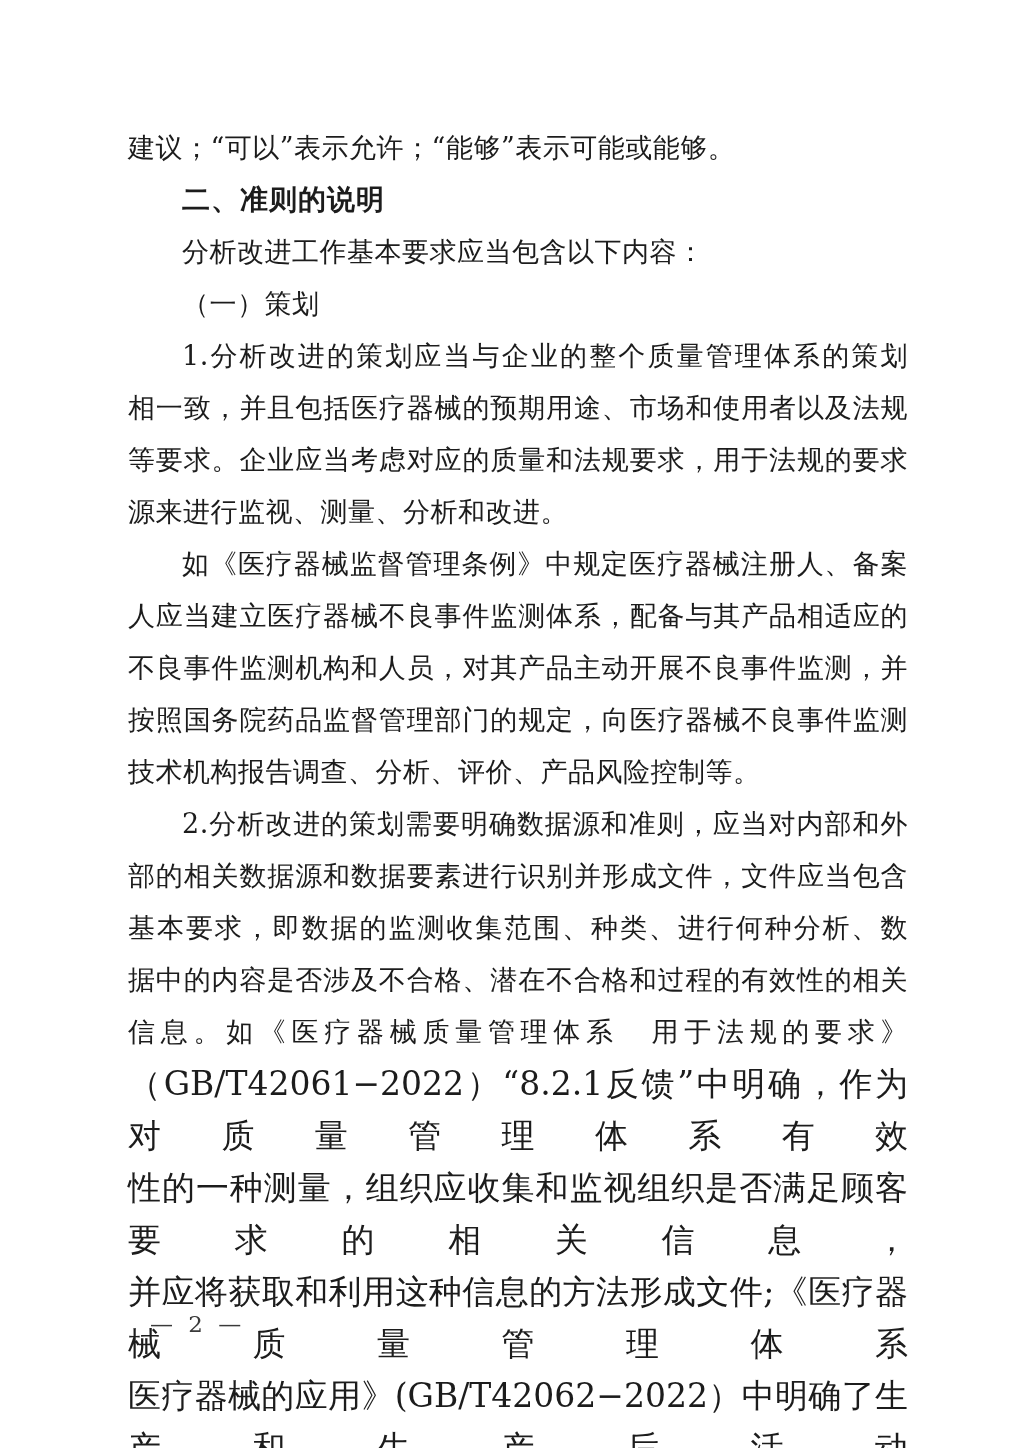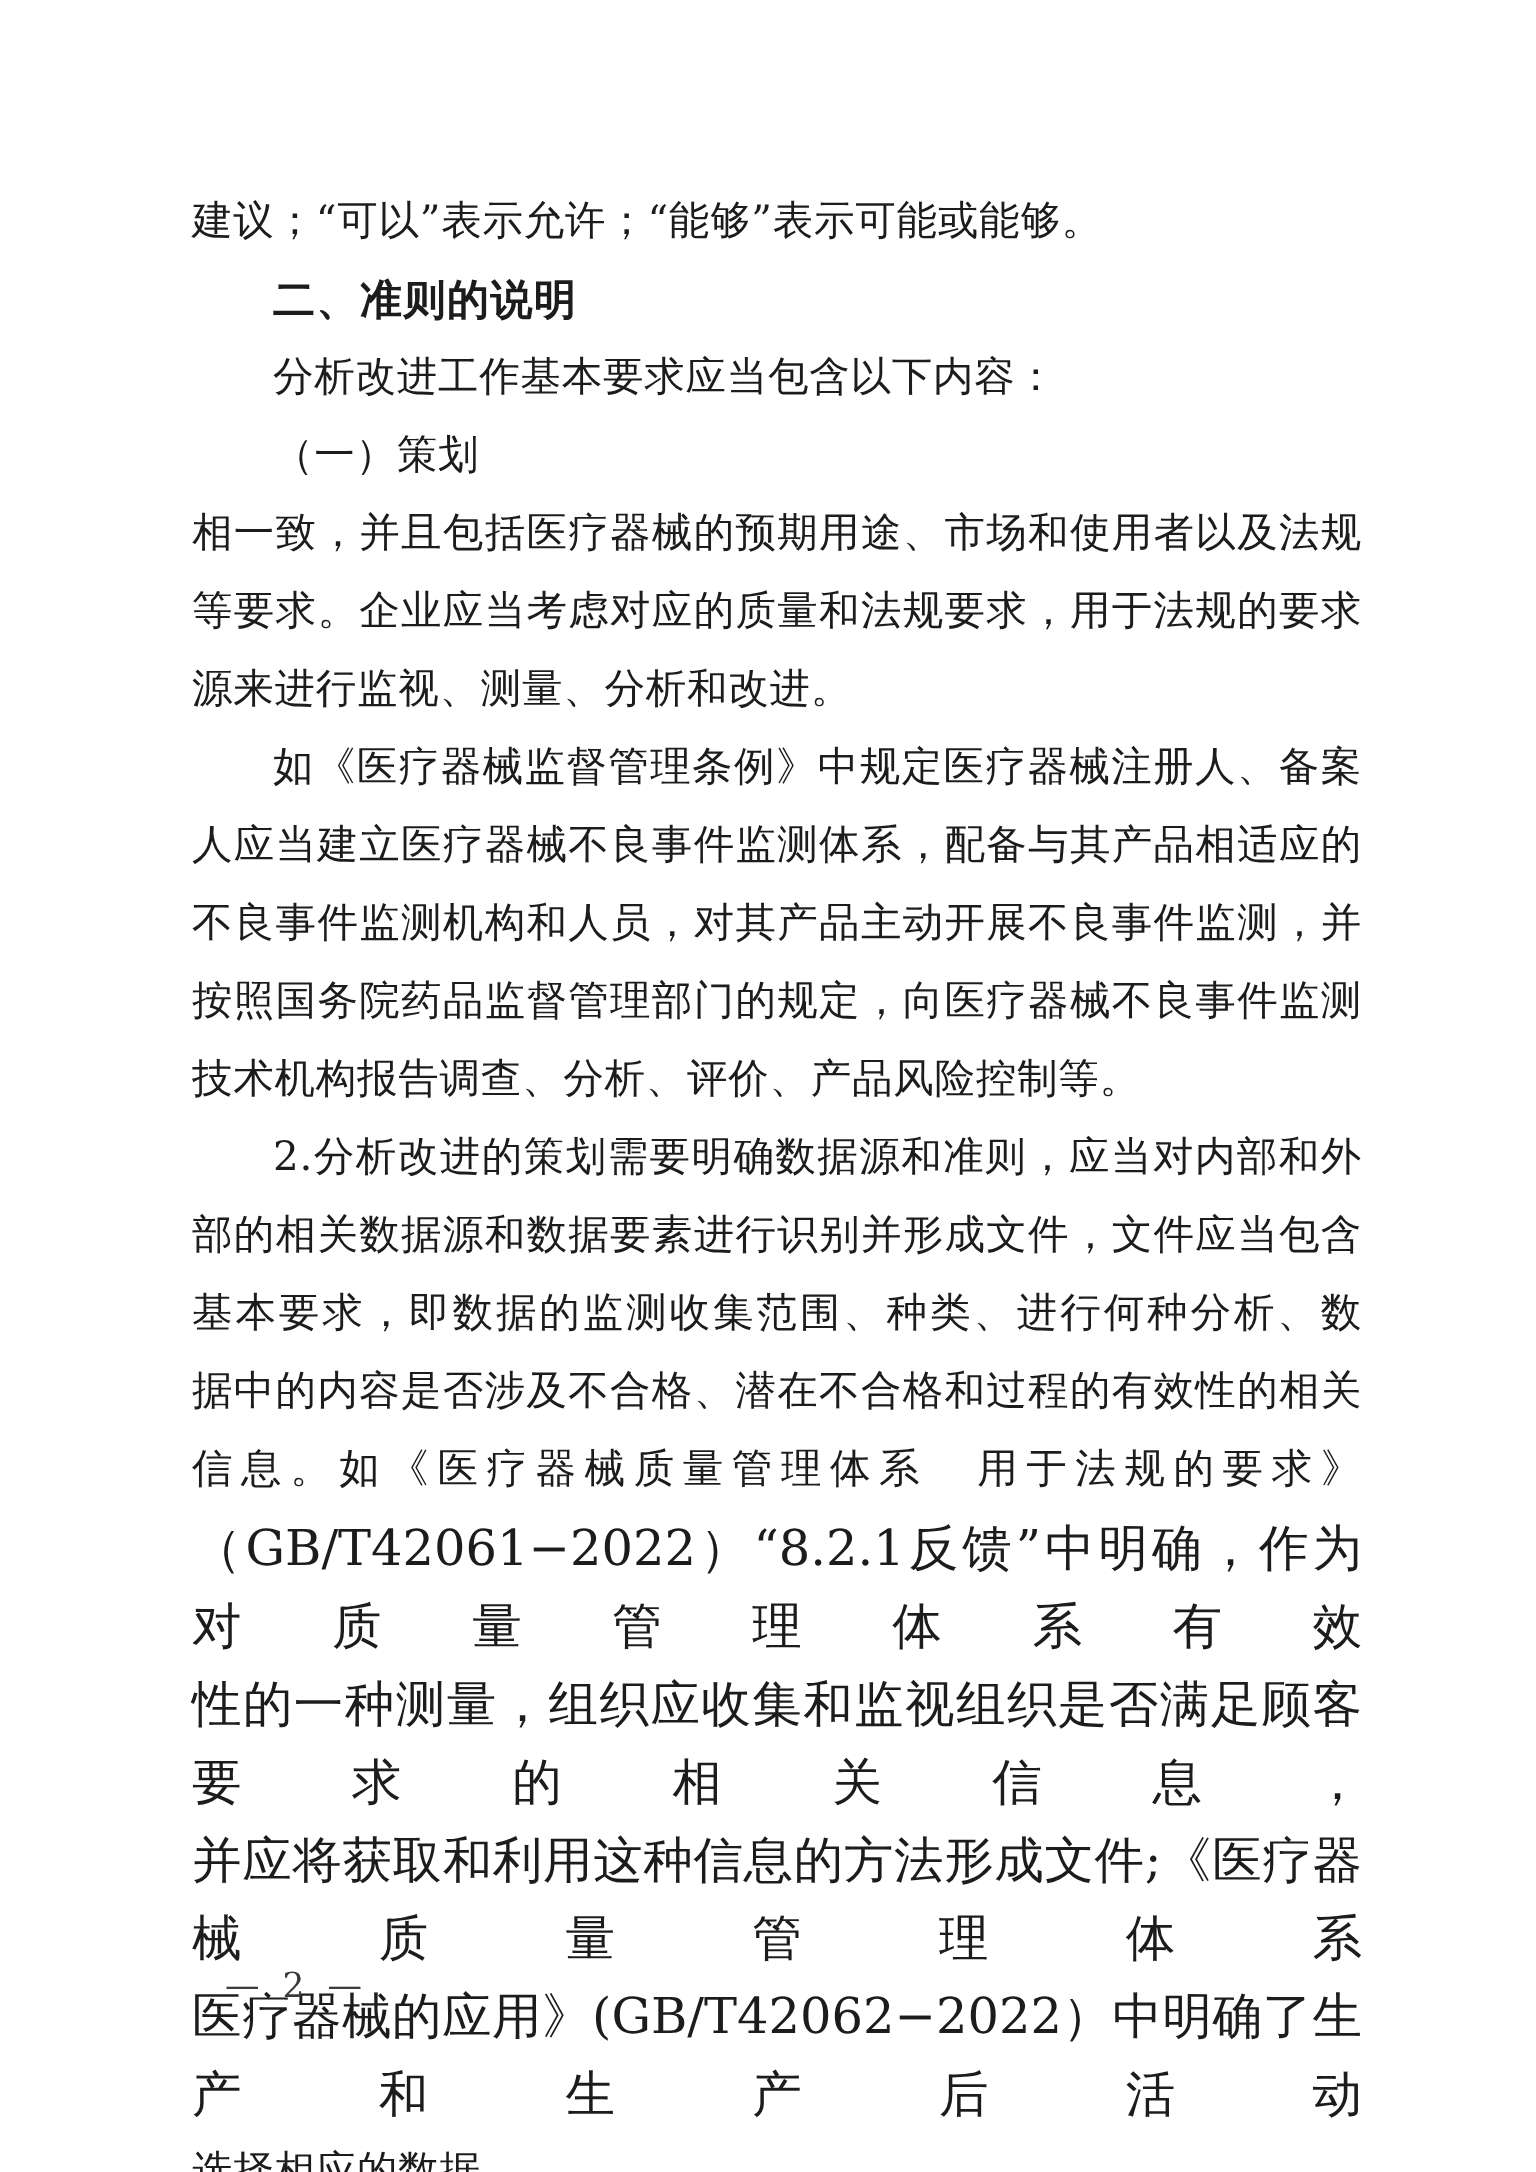--- a/index.html
+++ b/index.html
@@ -61,20 +61,21 @@
 </style>
 </head>
 <body>
 
 <div class="page">
   <div class="content">
     <div class="line">建议；“可以”表示允许；“能够”表示可能或能够。</div>
     <div class="line heading ind">二、准则的说明</div>
     <div class="line ind">分析改进工作基本要求应当包含以下内容：</div>
     <div class="line ind">（一）策划</div>
+    <div class="line ind j">1.分析改进的策划应当与企业的整个质量管理体系的策划</div>
     <div class="line j">相一致，并且包括医疗器械的预期用途、市场和使用者以及法规</div>
     <div class="line j">等要求。企业应当考虑对应的质量和法规要求，用于法规的要求</div>
     <div class="line">源来进行监视、测量、分析和改进。</div>
     <div class="line ind j">如《医疗器械监督管理条例》中规定医疗器械注册人、备案</div>
     <div class="line j">人应当建立医疗器械不良事件监测体系，配备与其产品相适应的</div>
     <div class="line j">不良事件监测机构和人员，对其产品主动开展不良事件监测，并</div>
     <div class="line j">按照国务院药品监督管理部门的规定，向医疗器械不良事件监测</div>
     <div class="line">技术机构报告调查、分析、评价、产品风险控制等。</div>
     <div class="line ind j">2.分析改进的策划需要明确数据源和准则，应当对内部和外</div>
     <div class="line j">部的相关数据源和数据要素进行识别并形成文件，文件应当包含</div>

